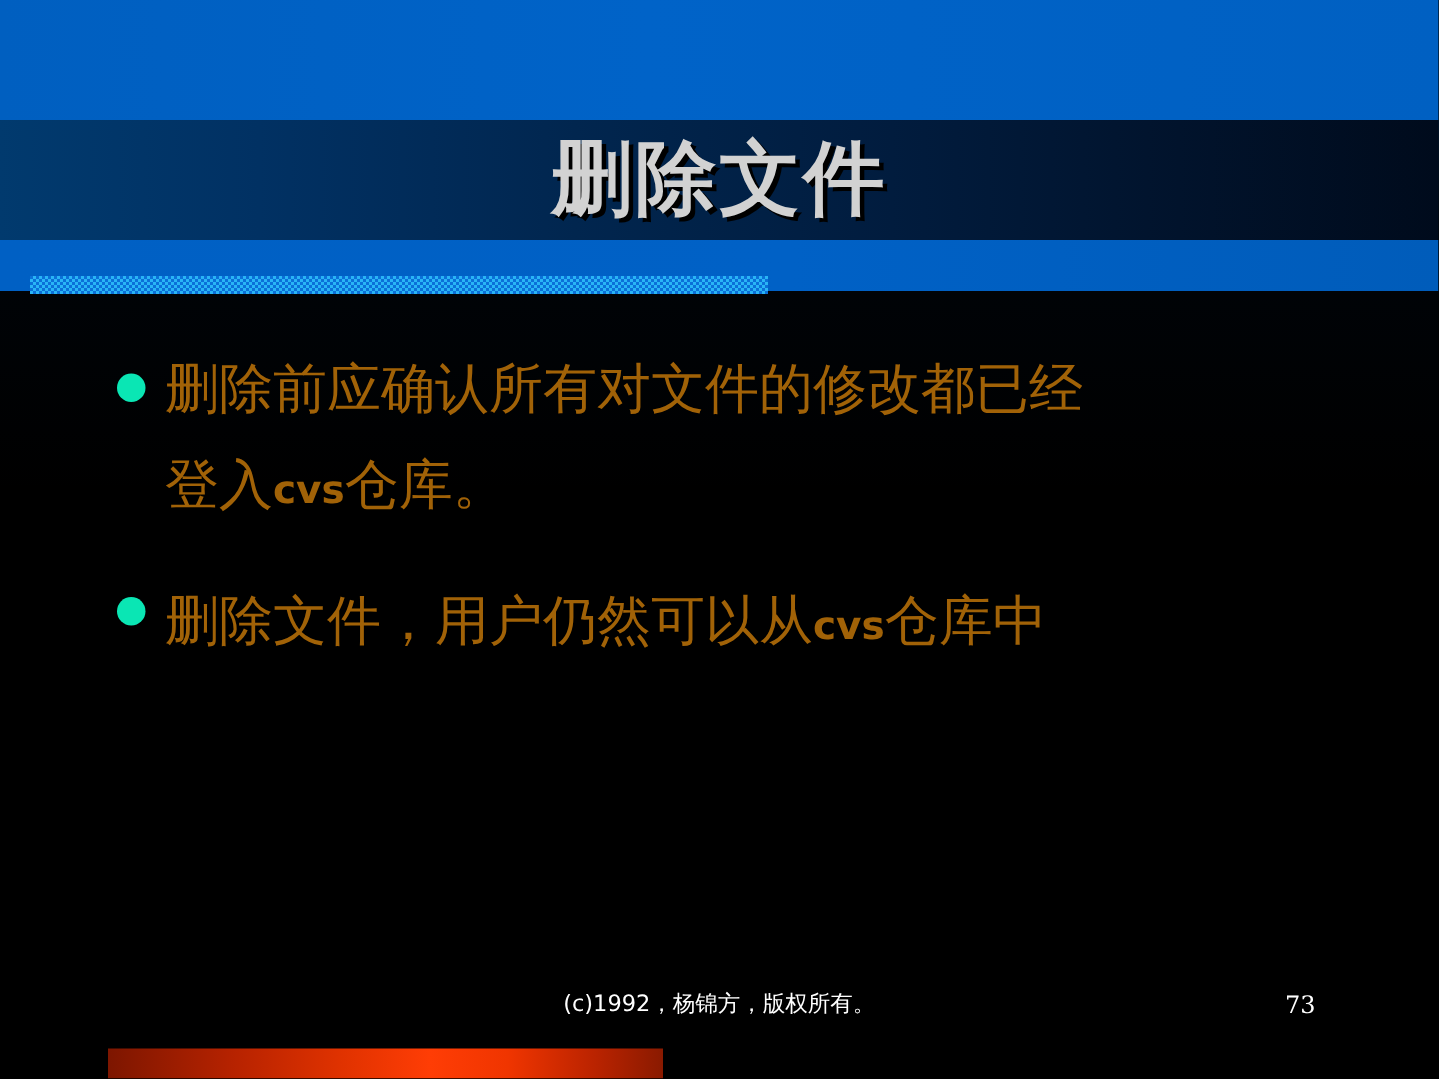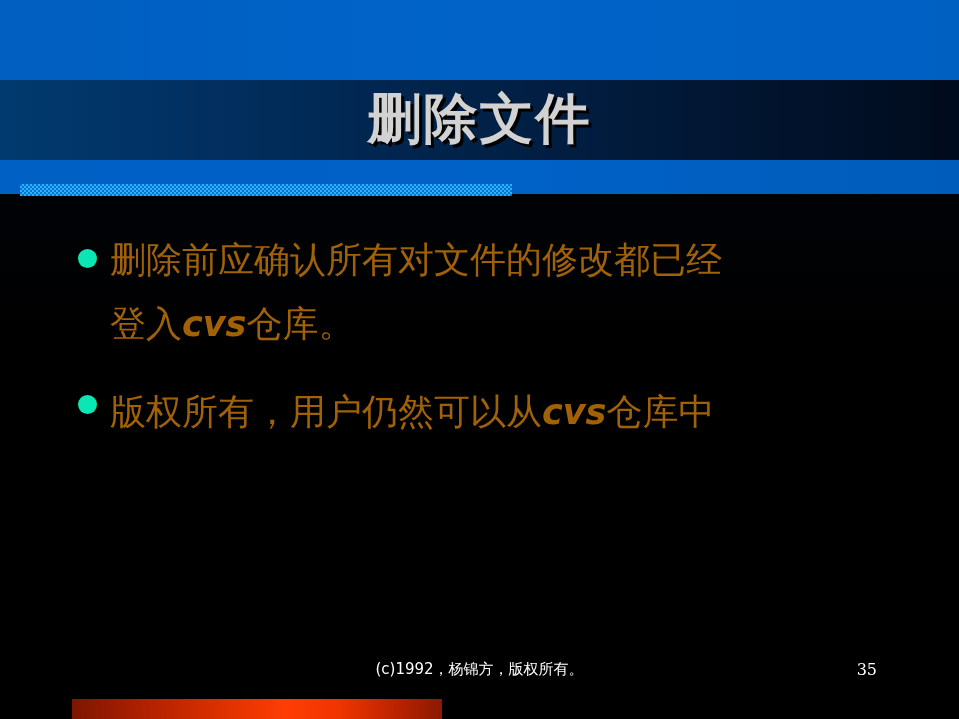--- a/index.html
+++ b/index.html
@@ -148,22 +148,21 @@
     letter-spacing: 0px;
   }
 
   .bullet-row.wide .bullet-text {
     line-height: 76px;
   }
 
   .bullet-text .latin {
     font-family: "DejaVu Sans", "Liberation Sans", sans-serif;
     font-weight: bold;
-    font-size: 35px;
-    font-style: italic;
+    font-size: 26px;
   }
 
   .footer {
     position: absolute;
     left: 0;
     top: 660px;
     width: 959px;
     z-index: 6;
     font-family: "DejaVu Sans", "Liberation Sans", sans-serif;
     font-size: 15px;
@@ -222,26 +221,26 @@
       <span class="bullet-dot"></span>
       <div class="bullet-text">
         <span>删除前应确认所有对文件的修改都已经</span><br>
         <span>登入</span><span class="latin">cvs</span><span>仓库。</span>
       </div>
     </div>
 
     <div class="bullet-row wide">
       <span class="bullet-dot"></span>
       <div class="bullet-text">
-        <span>版权所有，用户仍然可以从</span><span class="latin">cvs</span><span>仓库中</span><br>
+        <span>删除文件，用户仍然可以从</span><span class="latin">cvs</span><span>仓库中</span><br>
       </div>
     </div>
 
   </div>
 
   <div class="footer">
     <div class="footer-copy">(c)1992，杨锦方，版权所有。</div>
-    <div class="footer-page">35</div>
+    <div class="footer-page">73</div>
   </div>
 
   <div class="red-bar"></div>
 
 </div>
 
 </body></html>

